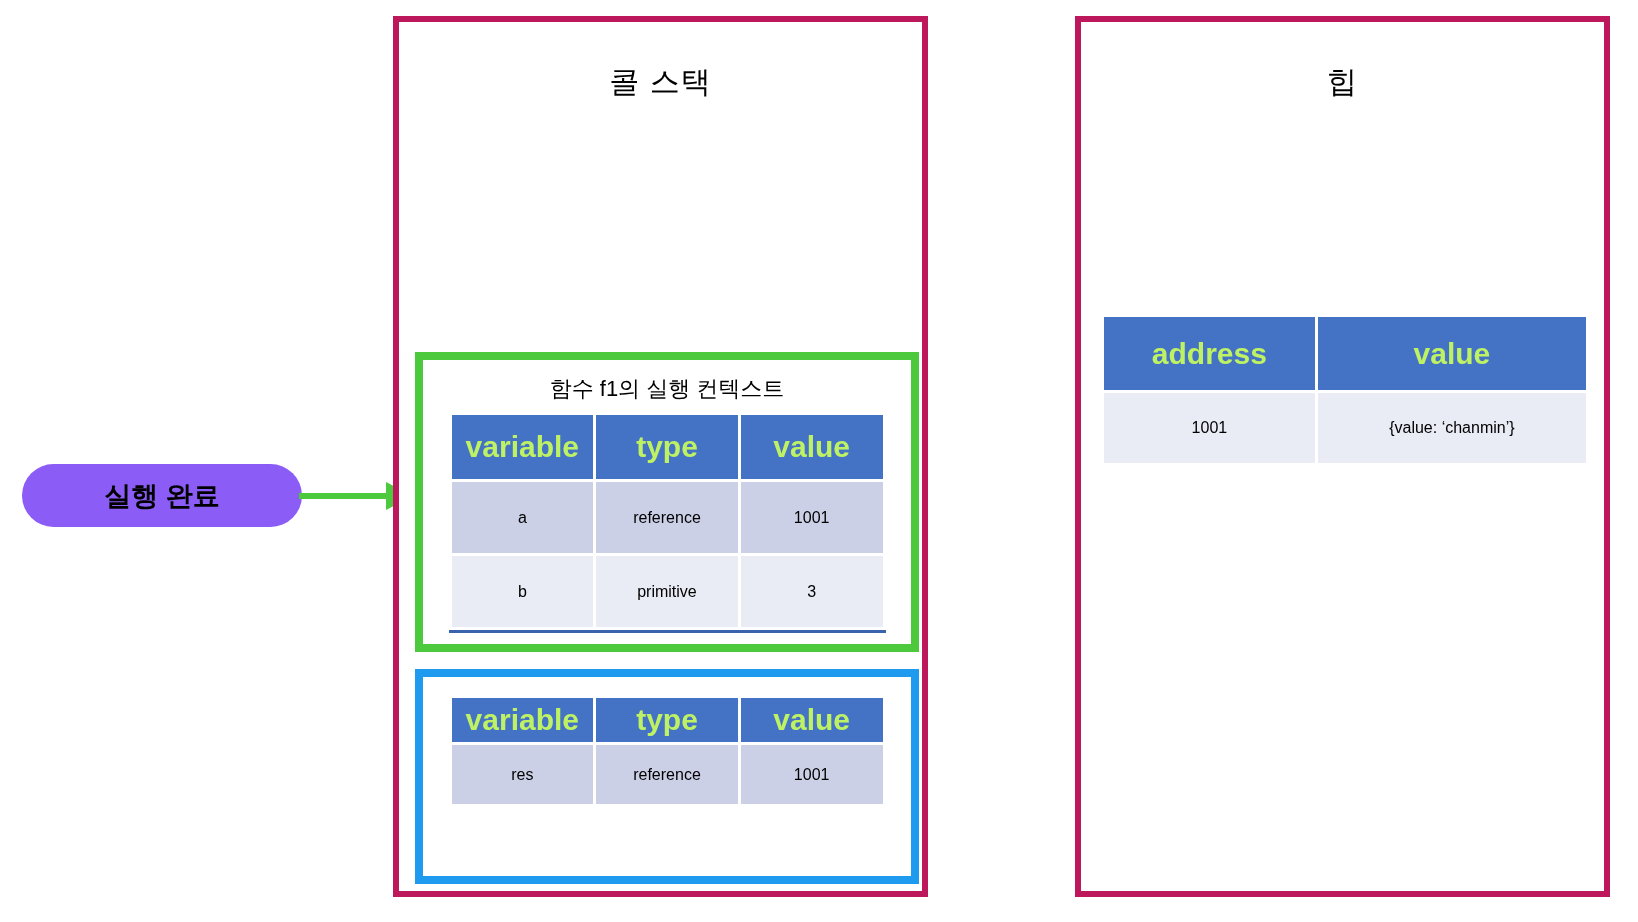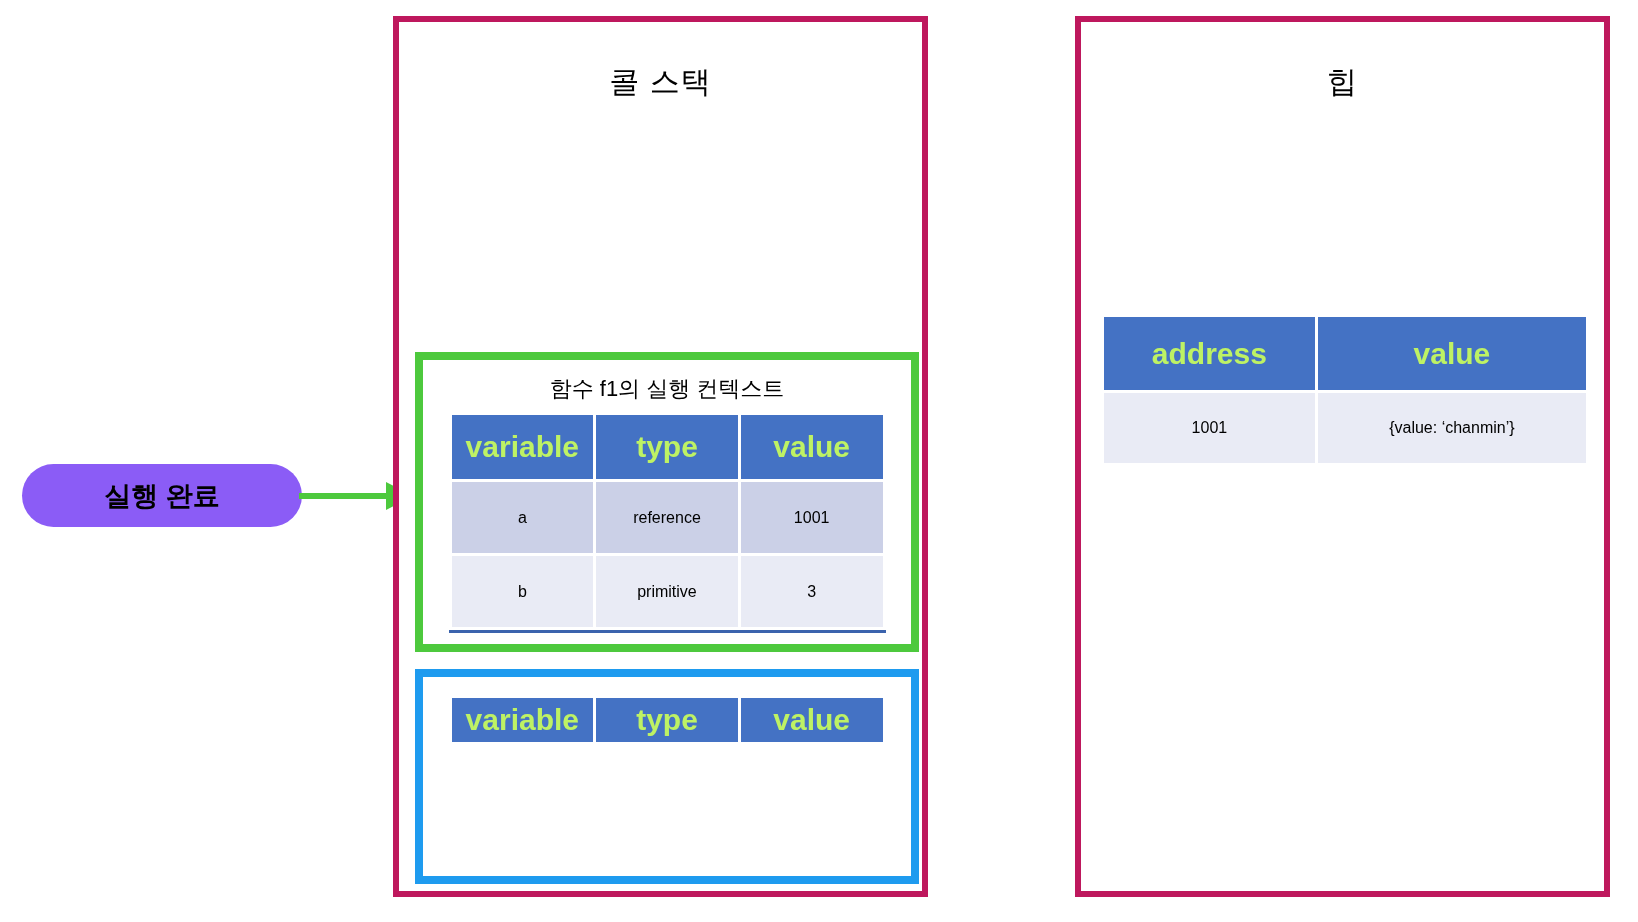--- a/index.html
+++ b/index.html
@@ -135,20 +135,25 @@
   </div>
 
   <div class="frame frame-blue">
     <table class="ctx-table tbl-blue">
       <tbody>
           <tr>
         <th>variable</th>
         <th>type</th>
         <th>value</th>
       </tr>
+      <tr class="row-dark">
+        <td>res</td>
+        <td>reference</td>
+        <td>1001</td>
+      </tr>
     </tbody>
       </table>
   </div>
 </div>
 
 <div class="panel" id="heap-panel">
   <div class="panel-title">힙</div>
   <table class="heap-table">
     <colgroup>
       <col style="width:44%">

